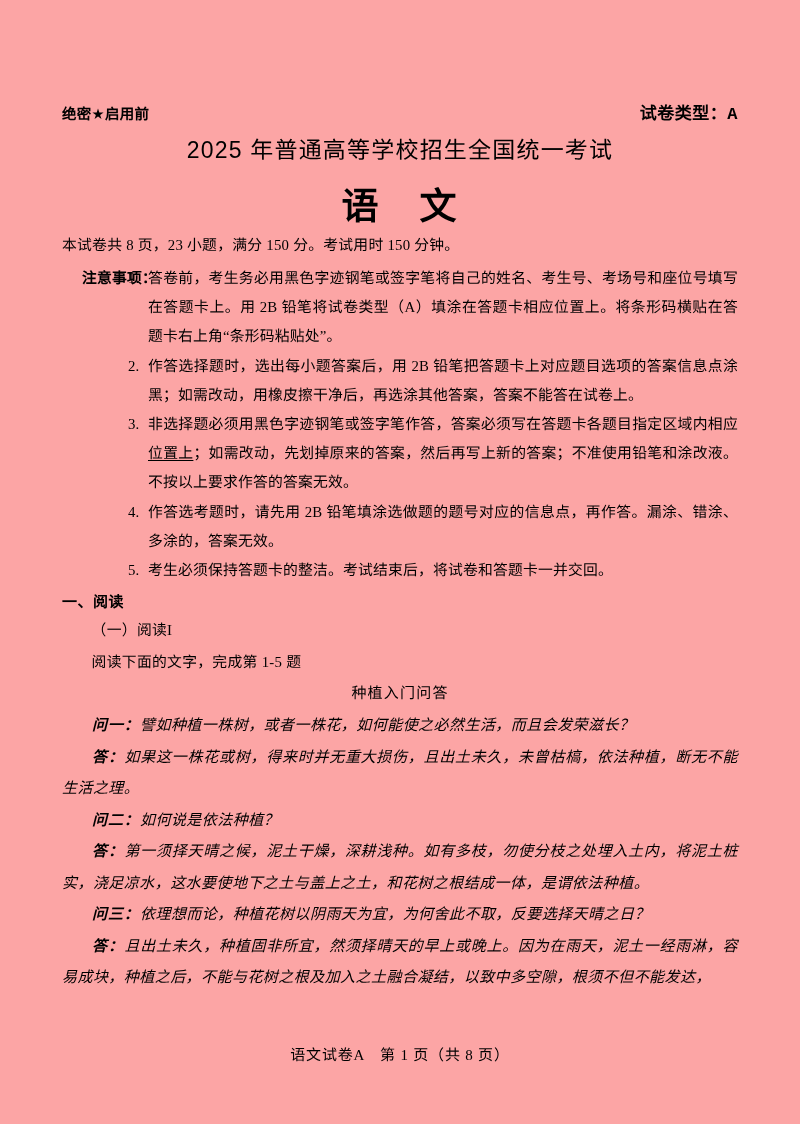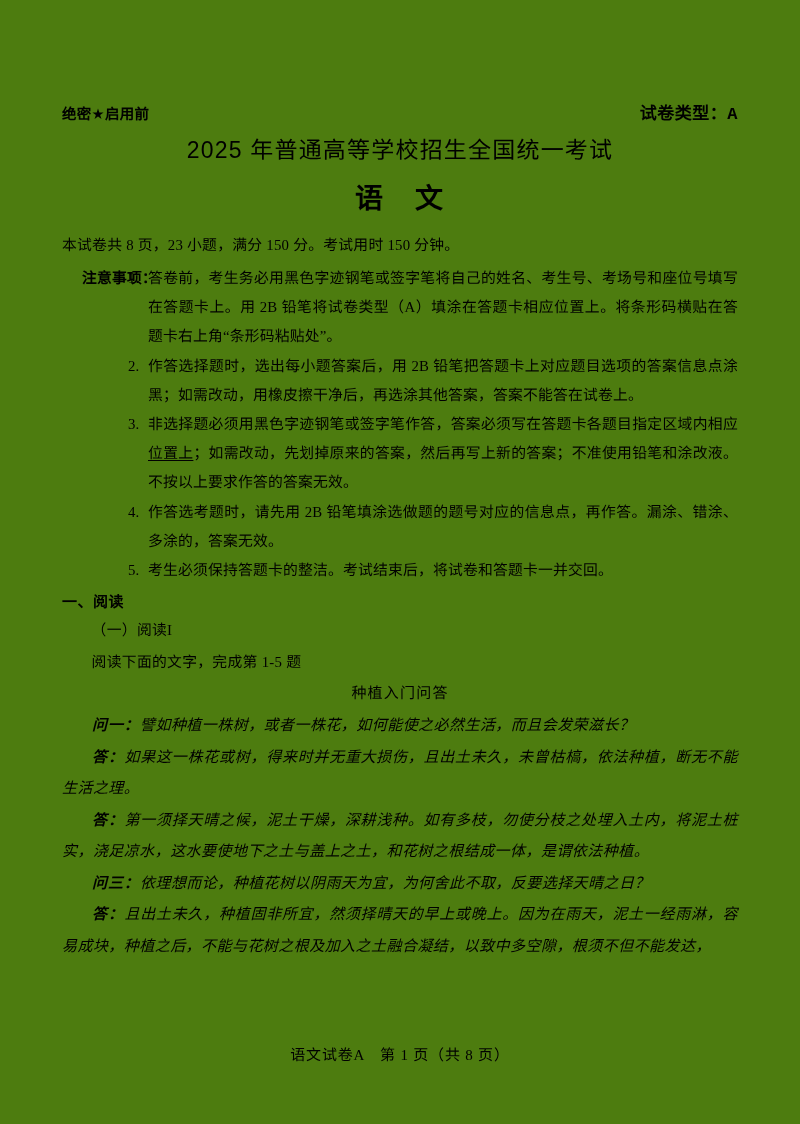--- a/index.html
+++ b/index.html
@@ -13,21 +13,21 @@
     font-family: "Liberation Serif", "DejaVu Serif", serif;
     color: #000000;
     -webkit-font-smoothing: antialiased;
   }
 
   #page {
     position: relative;
     width: 800px;
     height: 1124px;
     margin: 0 auto;
-    background: #4d7c0f;
+    background: #fca5a5;
     overflow: hidden;
     box-sizing: border-box;
   }
 
   
   .topbar {
     position: absolute;
     top: 99px;
     left: 62px;
     right: 62px;
@@ -63,21 +63,21 @@
     white-space: nowrap;
   }
   .subject-title {
     position: absolute;
     top: 176px;
     left: 0;
     width: 100%;
     text-align: center;
     font-family: "Liberation Sans", "DejaVu Sans", sans-serif;
     font-weight: 700;
-    font-size: 28px;
+    font-size: 37px;
     letter-spacing: 2px;
     white-space: nowrap;
   }
 
   
   .col {
     position: absolute;
     left: 62px;
     width: 676px;
   }
@@ -246,20 +246,21 @@
 
   <div class="col instr-line">阅读下面的文字，完成第 1-5 题</div>
 
   <div class="col passage-title">种植入门问答</div>
 
   <div class="col qa">
     <p><span class="lbl">问一：</span><span>譬如种植一株树，或者一株花，如何能使之必然生活，而且会发荣滋长？</span></p>
 
     <p><span class="lbl">答：</span><span>如果这一株花或树，得来时并无重大损伤，且出土未久，未曾枯槁，依法种植，断无不能生活之理。</span></p>
 
+    <p><span class="lbl">问二：</span><span>如何说是依法种植？</span></p>
 
     <p><span class="lbl">答：</span><span>第一须择天晴之候，泥土干燥，深耕浅种。如有多枝，勿使分枝之处埋入土内，将泥土桩实，浇足凉水，这水要使地下之土与盖上之土，和花树之根结成一体，是谓依法种植。</span></p>
 
     <p><span class="lbl">问三：</span><span>依理想而论，种植花树以阴雨天为宜，为何舍此不取，反要选择天晴之日？</span></p>
 
     <p><span class="lbl">答：</span><span>且出土未久，种植固非所宜，然须择晴天的早上或晚上。因为在雨天，泥土一经雨淋，容易成块，种植之后，不能与花树之根及加入之土融合凝结，以致中多空隙，根须不但不能发达，</span></p>
   </div>
 
   <div class="footer">语文试卷A　第 1 页（共 8 页）</div>
 

